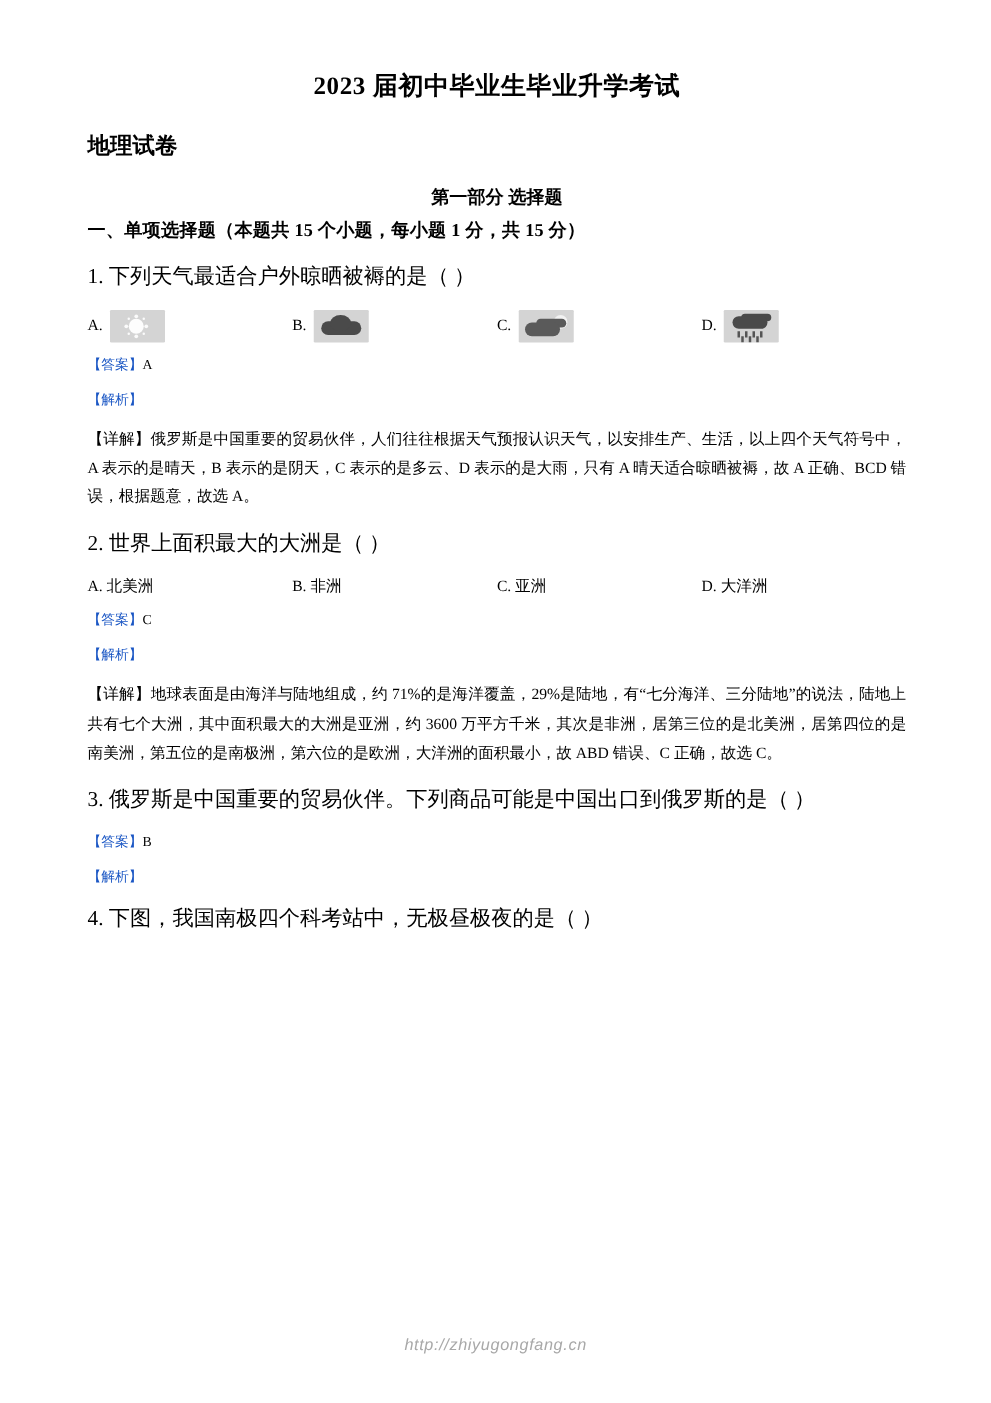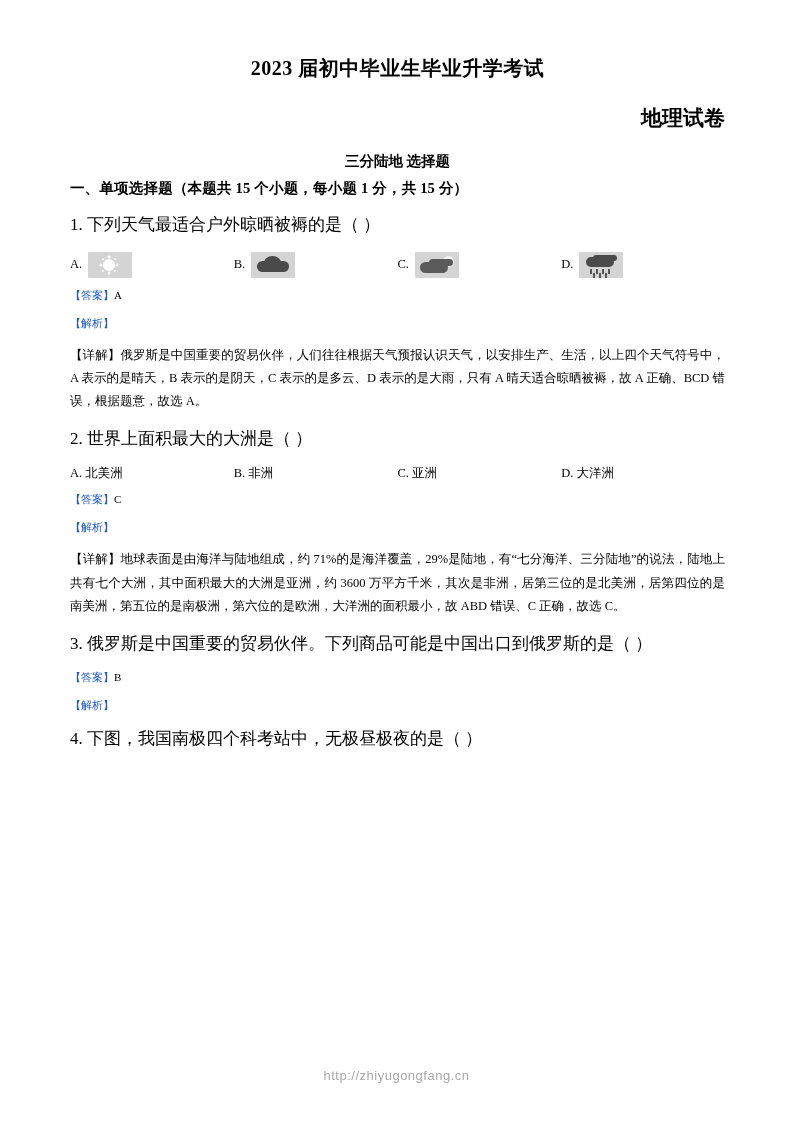--- a/index.html
+++ b/index.html
@@ -30,22 +30,22 @@
   }
   .doc-title {
     text-align: center;
     font-size: 20px;
     font-weight: bold;
     letter-spacing: 0.5px;
     margin: 0 0 22px 0;
     font-family: "Liberation Serif", serif;
   }
   .doc-subtitle {
-    text-align: right;
-    font-size: 21px;
+    text-align: left;
+    font-size: 18px;
     font-weight: bold;
     margin: 0 0 20px 0;
   }
   .part-title {
     text-align: center;
     font-size: 14.5px;
     font-weight: bold;
     margin: 0 0 8px 0;
   }
   .section-head {
@@ -170,31 +170,32 @@
   .watermark {
     position: absolute;
     left: 0;
     top: 1068px;
     width: 793px;
     text-align: center;
     font-size: 13px;
     color: #a8a8a8;
     font-family: "Liberation Sans", sans-serif;
     letter-spacing: 0.5px;
+    font-style: italic;
   }
 </style>
 </head>
 <body>
 
 <div class="page">
   <div class="content">
 
     <h1 class="doc-title">2023 届初中毕业生毕业升学考试</h1>
     <h2 class="doc-subtitle">地理试卷</h2>
-    <div class="part-title">三分陆地 选择题</div>
+    <div class="part-title">第一部分 选择题</div>
     <div class="section-head">一、单项选择题（本题共 15 个小题，每小题 1 分，共 15 分）</div>
 
     <div class="q-stem">1. 下列天气最适合户外晾晒被褥的是（      ）</div>
     <div class="options-row">
       <div class="opt">
         <span class="opt-label">A.</span>
         <span class="weather-icon w-sun"></span>
       </div>
       <div class="opt">
         <span class="opt-label">B.</span>

